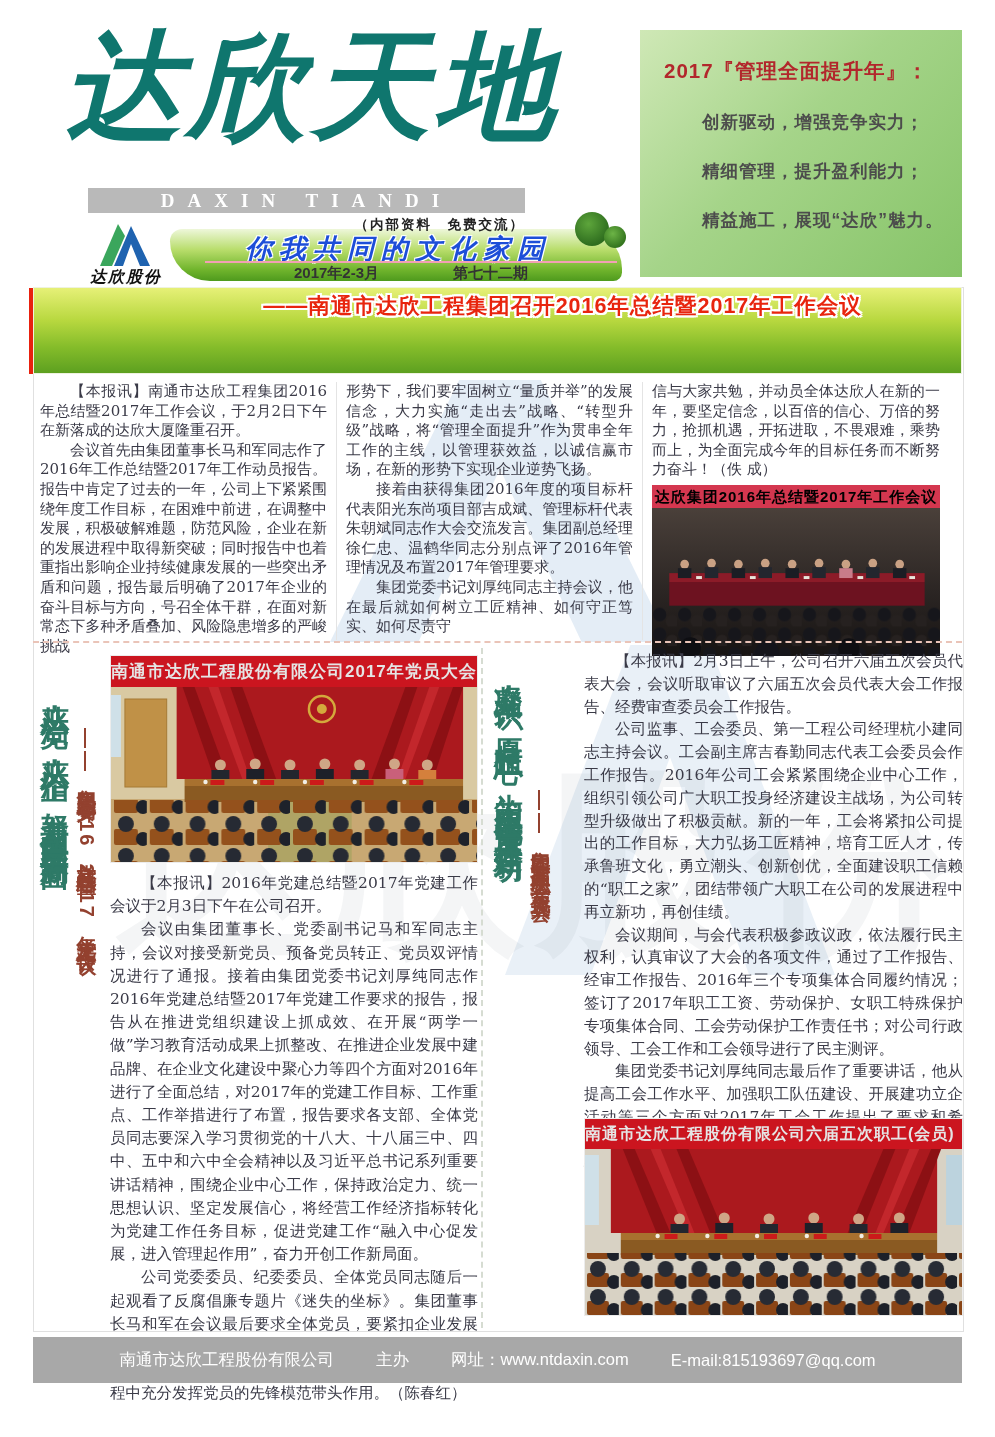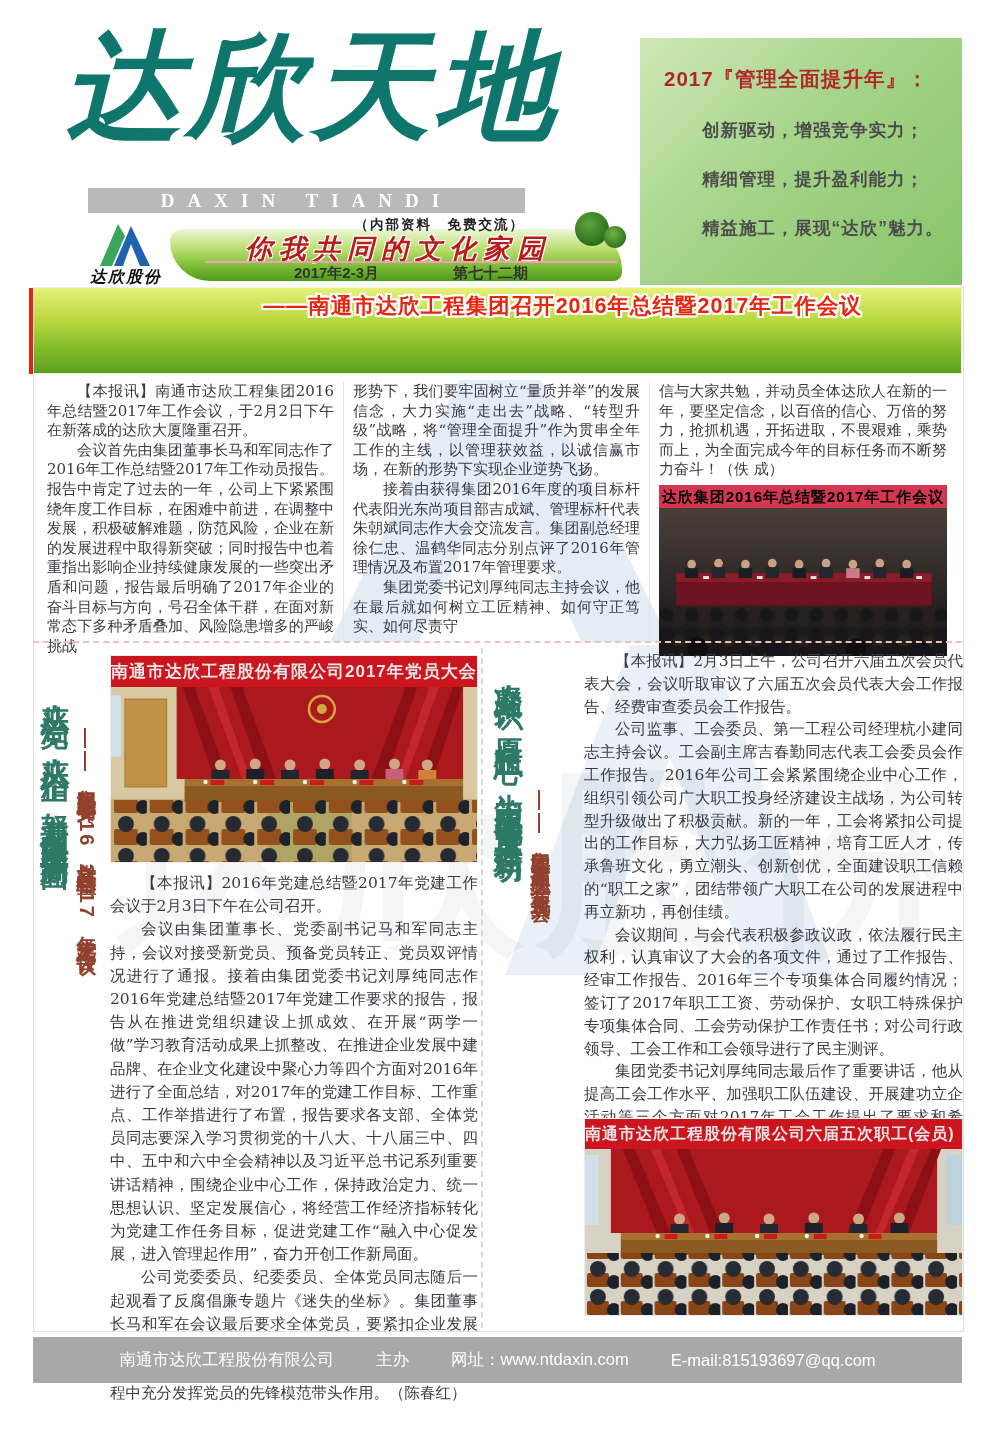--- a/index.html
+++ b/index.html
@@ -23,49 +23,49 @@
   .mast-note{position:absolute;left:88px;top:216px;width:437px;text-align:right;font-size:13.5px;
     font-weight:bold;color:#222;letter-spacing:2px;z-index:2;}
   .grass{position:absolute;left:170px;top:229px;width:452px;height:52px;z-index:1;
     background:linear-gradient(180deg,#eef7da 0%,#b8dd6b 40%,#71b52d 78%,#4e9a1d 100%);
     border-radius:14px 46px 10px 46px;}
   .tree1{position:absolute;left:575px;top:212px;width:34px;height:34px;border-radius:50%;
     background:radial-gradient(circle at 40% 35%,#5da53b,#2f6e1f 70%);z-index:2;}
   .tree2{position:absolute;left:604px;top:226px;width:22px;height:22px;border-radius:50%;
     background:radial-gradient(circle at 40% 35%,#6cb446,#35761f 70%);z-index:2;}
   .slogan{position:absolute;left:178px;top:231px;width:440px;text-align:center;font-size:27px;
-    font-weight:bold;font-style:italic;color:#b91c1c;letter-spacing:7px;z-index:3;
+    font-weight:bold;font-style:italic;color:#1d4ed8;letter-spacing:7px;z-index:3;
     font-family:"DejaVu Serif",serif;
     text-shadow:-1px -1px 0 #fff,1px -1px 0 #fff,-1px 1px 0 #fff,1px 1px 0 #fff;}
   .pink-rule{position:absolute;left:205px;top:261px;width:412px;height:2px;background:#f2a0b4;z-index:3;}
   .mast-date{position:absolute;left:205px;top:264px;width:412px;display:flex;justify-content:center;
     gap:74px;font-size:15px;font-weight:bold;color:#333;z-index:3;align-items:center;}
   .logo{position:absolute;left:88px;top:222px;width:76px;text-align:center;z-index:3;}
   .logo svg{display:block;margin:0 auto;}
   .logo-text{font-size:16px;font-weight:bold;font-style:italic;color:#111;letter-spacing:2px;
     font-family:"DejaVu Serif",serif;margin-top:1px;}
   
-  .theme-box{position:absolute;left:640px;top:38px;width:322px;height:247px;z-index:2;
+  .theme-box{position:absolute;left:640px;top:30px;width:322px;height:247px;z-index:2;
     background:linear-gradient(135deg,#cfe8b6 0%,#a5d489 45%,#86c468 100%);}
   .theme-title{margin:27px 0 0 24px;font-size:20.5px;font-weight:bold;color:#b2272c;letter-spacing:1px;}
   .theme-line{margin:25px 0 0 62px;font-size:17.5px;font-weight:bold;color:#4c4c4c;letter-spacing:1px;}
   
   .frame{position:absolute;left:33px;top:287px;width:929px;height:1043px;border:1px solid #e0e0e0;z-index:0;}
   
   .band-accent{position:absolute;left:29px;top:288px;width:4px;height:86px;background:#e8210e;z-index:2;}
   .band{position:absolute;left:33px;top:287px;width:929px;height:87px;z-index:1;
     background:linear-gradient(180deg,#e6f077 0%,#b8d83f 38%,#84bc2a 70%,#5da020 100%);
     border:1px solid #eef2df;box-sizing:border-box;}
   .band-h1{margin-top:6px;text-align:center;font-size:30px;font-weight:bold;color:#a02295;letter-spacing:2px;
     text-shadow:-2px -2px 0 #fff,2px -2px 0 #fff,-2px 2px 0 #fff,2px 2px 0 #fff,0 -2px 0 #fff,0 2px 0 #fff,-2px 0 0 #fff,2px 0 0 #fff;}
   .band-h2{margin-top:3px;text-align:center;padding-left:130px;font-size:21.5px;font-weight:bold;color:#e8250e;letter-spacing:1px;
     text-shadow:-2px -2px 0 #fff,2px -2px 0 #fff,-2px 2px 0 #fff,2px 2px 0 #fff,0 -2px 0 #fff,0 2px 0 #fff,-2px 0 0 #fff,2px 0 0 #fff;}
   
   .serif,p{font-family:"DejaVu Serif","Liberation Serif",serif;}
-  .lead{position:absolute;left:40px;top:382px;width:916px;height:258px;display:flex;z-index:1;justify-content:flex-end;}
+  .lead{position:absolute;left:40px;top:382px;width:916px;height:258px;display:flex;z-index:1;}
   .lead-col{width:297px;padding-right:9px;box-sizing:border-box;}
   .lead-col.b1{border-right:1px solid #e4e4e4;margin-right:9px;}
   .lead p{margin:0;font-size:15px;line-height:19.6px;text-align:justify;color:#3a3a47;text-indent:2em;}
   p.cont{text-indent:0;}
   .photo1-caption{margin-top:5px;height:23px;background:#d4374f;color:#000000;font-size:15px;font-weight:bold;
     text-align:center;line-height:23px;letter-spacing:1px;font-family:"Liberation Sans",sans-serif;}
   .photo1-img{display:block;width:100%;height:148px;}
   .hdash{position:absolute;left:33px;top:641px;width:929px;height:0;border-top:2px dashed #eac4b8;z-index:1;}
   .vdash{position:absolute;left:481px;top:648px;height:680px;width:0;border-left:2px dashed #d6dcd2;z-index:1;}
   

